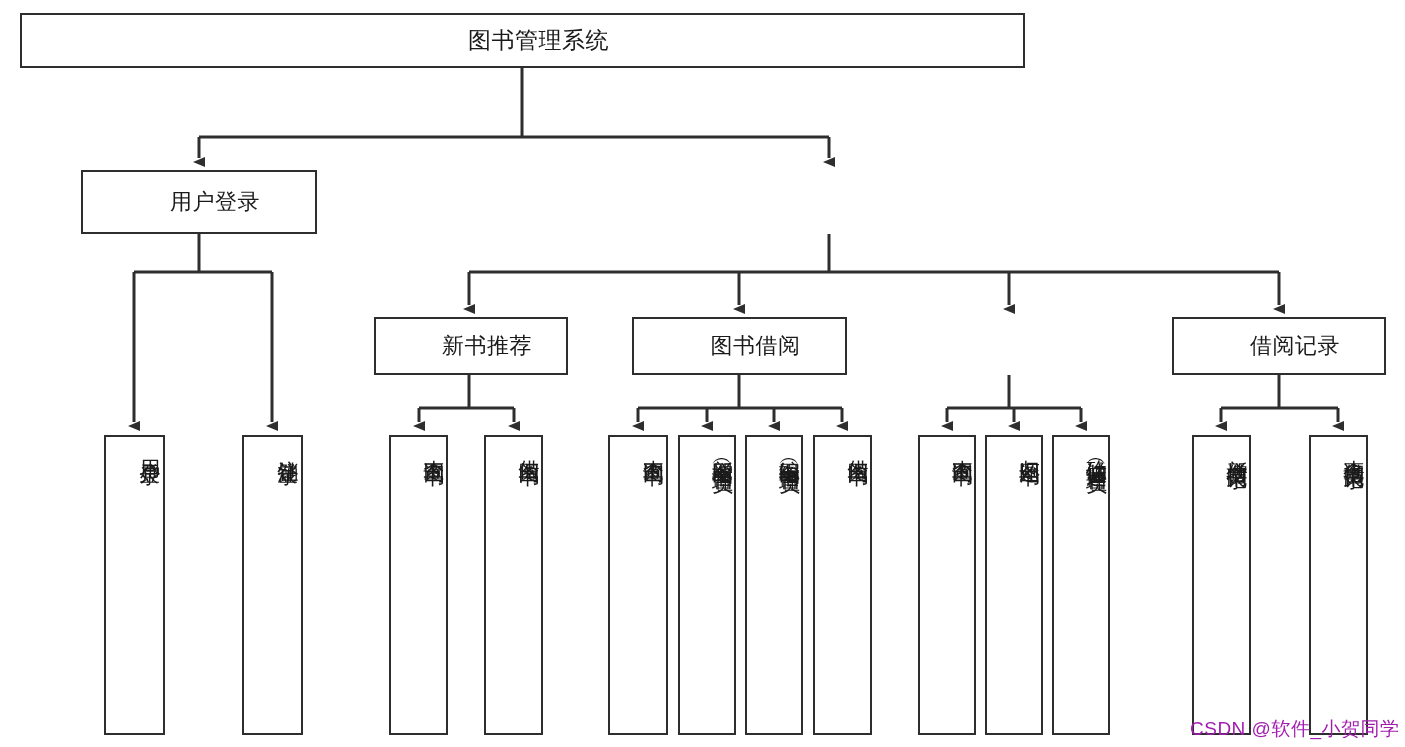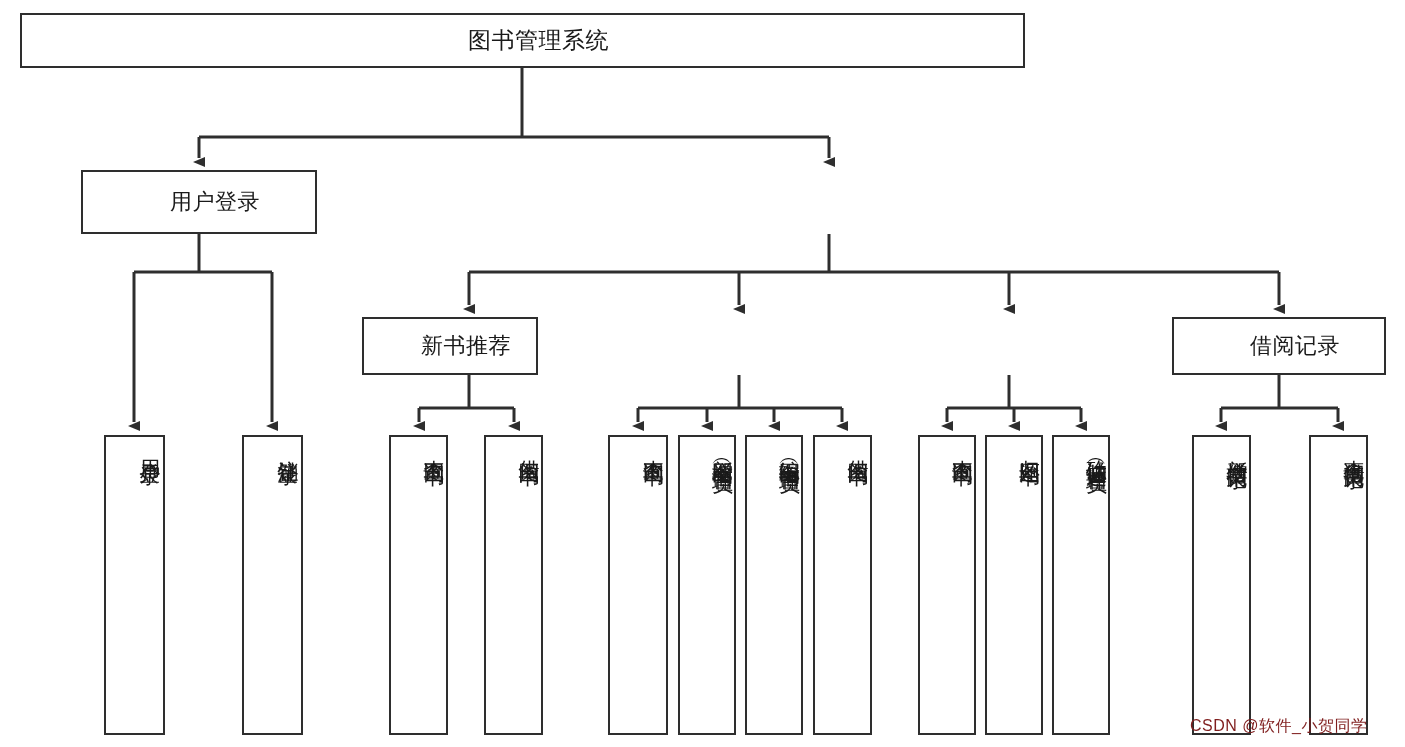--- a/index.html
+++ b/index.html
@@ -56,22 +56,22 @@
     text-orientation: upright;
     font-size: 21px;
     letter-spacing: 2px;
     line-height: 1.1;
   }
   .node.root .label {
     font-size: 23px;
   }
   .watermark {
     position: absolute;
-    font-size: 16px;
-    color: #7f1d1d;
+    font-size: 19px;
+    color: #a21caf;
     white-space: nowrap;
     letter-spacing: 0.5px;
   }
 </style>
 </head>
 <body>
 
 <div id="canvas">
 
   <svg class="edges" viewBox="0 0 1405 747">
@@ -138,24 +138,27 @@
 
   <div class="node horiz root" style="left:20px;top:13px;width:1005px;height:55px;">
     <span class="label">图书管理系统</span>
   </div>
 
   <div class="node horiz" style="left:81px;top:170px;width:236px;height:64px;">
     <span class="label">用户登录</span>
   </div>
 
 
-  <div class="node horiz" style="left:362px;top:317px;width:176px;height:58px;">
+  <div class="node horiz" style="left:374px;top:317px;width:194px;height:58px;">
     <span class="label">新书推荐</span>
   </div>
 
+  <div class="node horiz" style="left:632px;top:317px;width:215px;height:58px;">
+    <span class="label">图书借阅</span>
+  </div>
 
 
   <div class="node horiz" style="left:1172px;top:317px;width:214px;height:58px;font-family:Liberation Serif, serif;">
     <span class="label">借阅记录</span>
   </div>
 
   <div class="node vert" style="left:104px;top:435px;width:61px;height:300px;">
     <span class="label">用户登录</span>
   </div>
 

